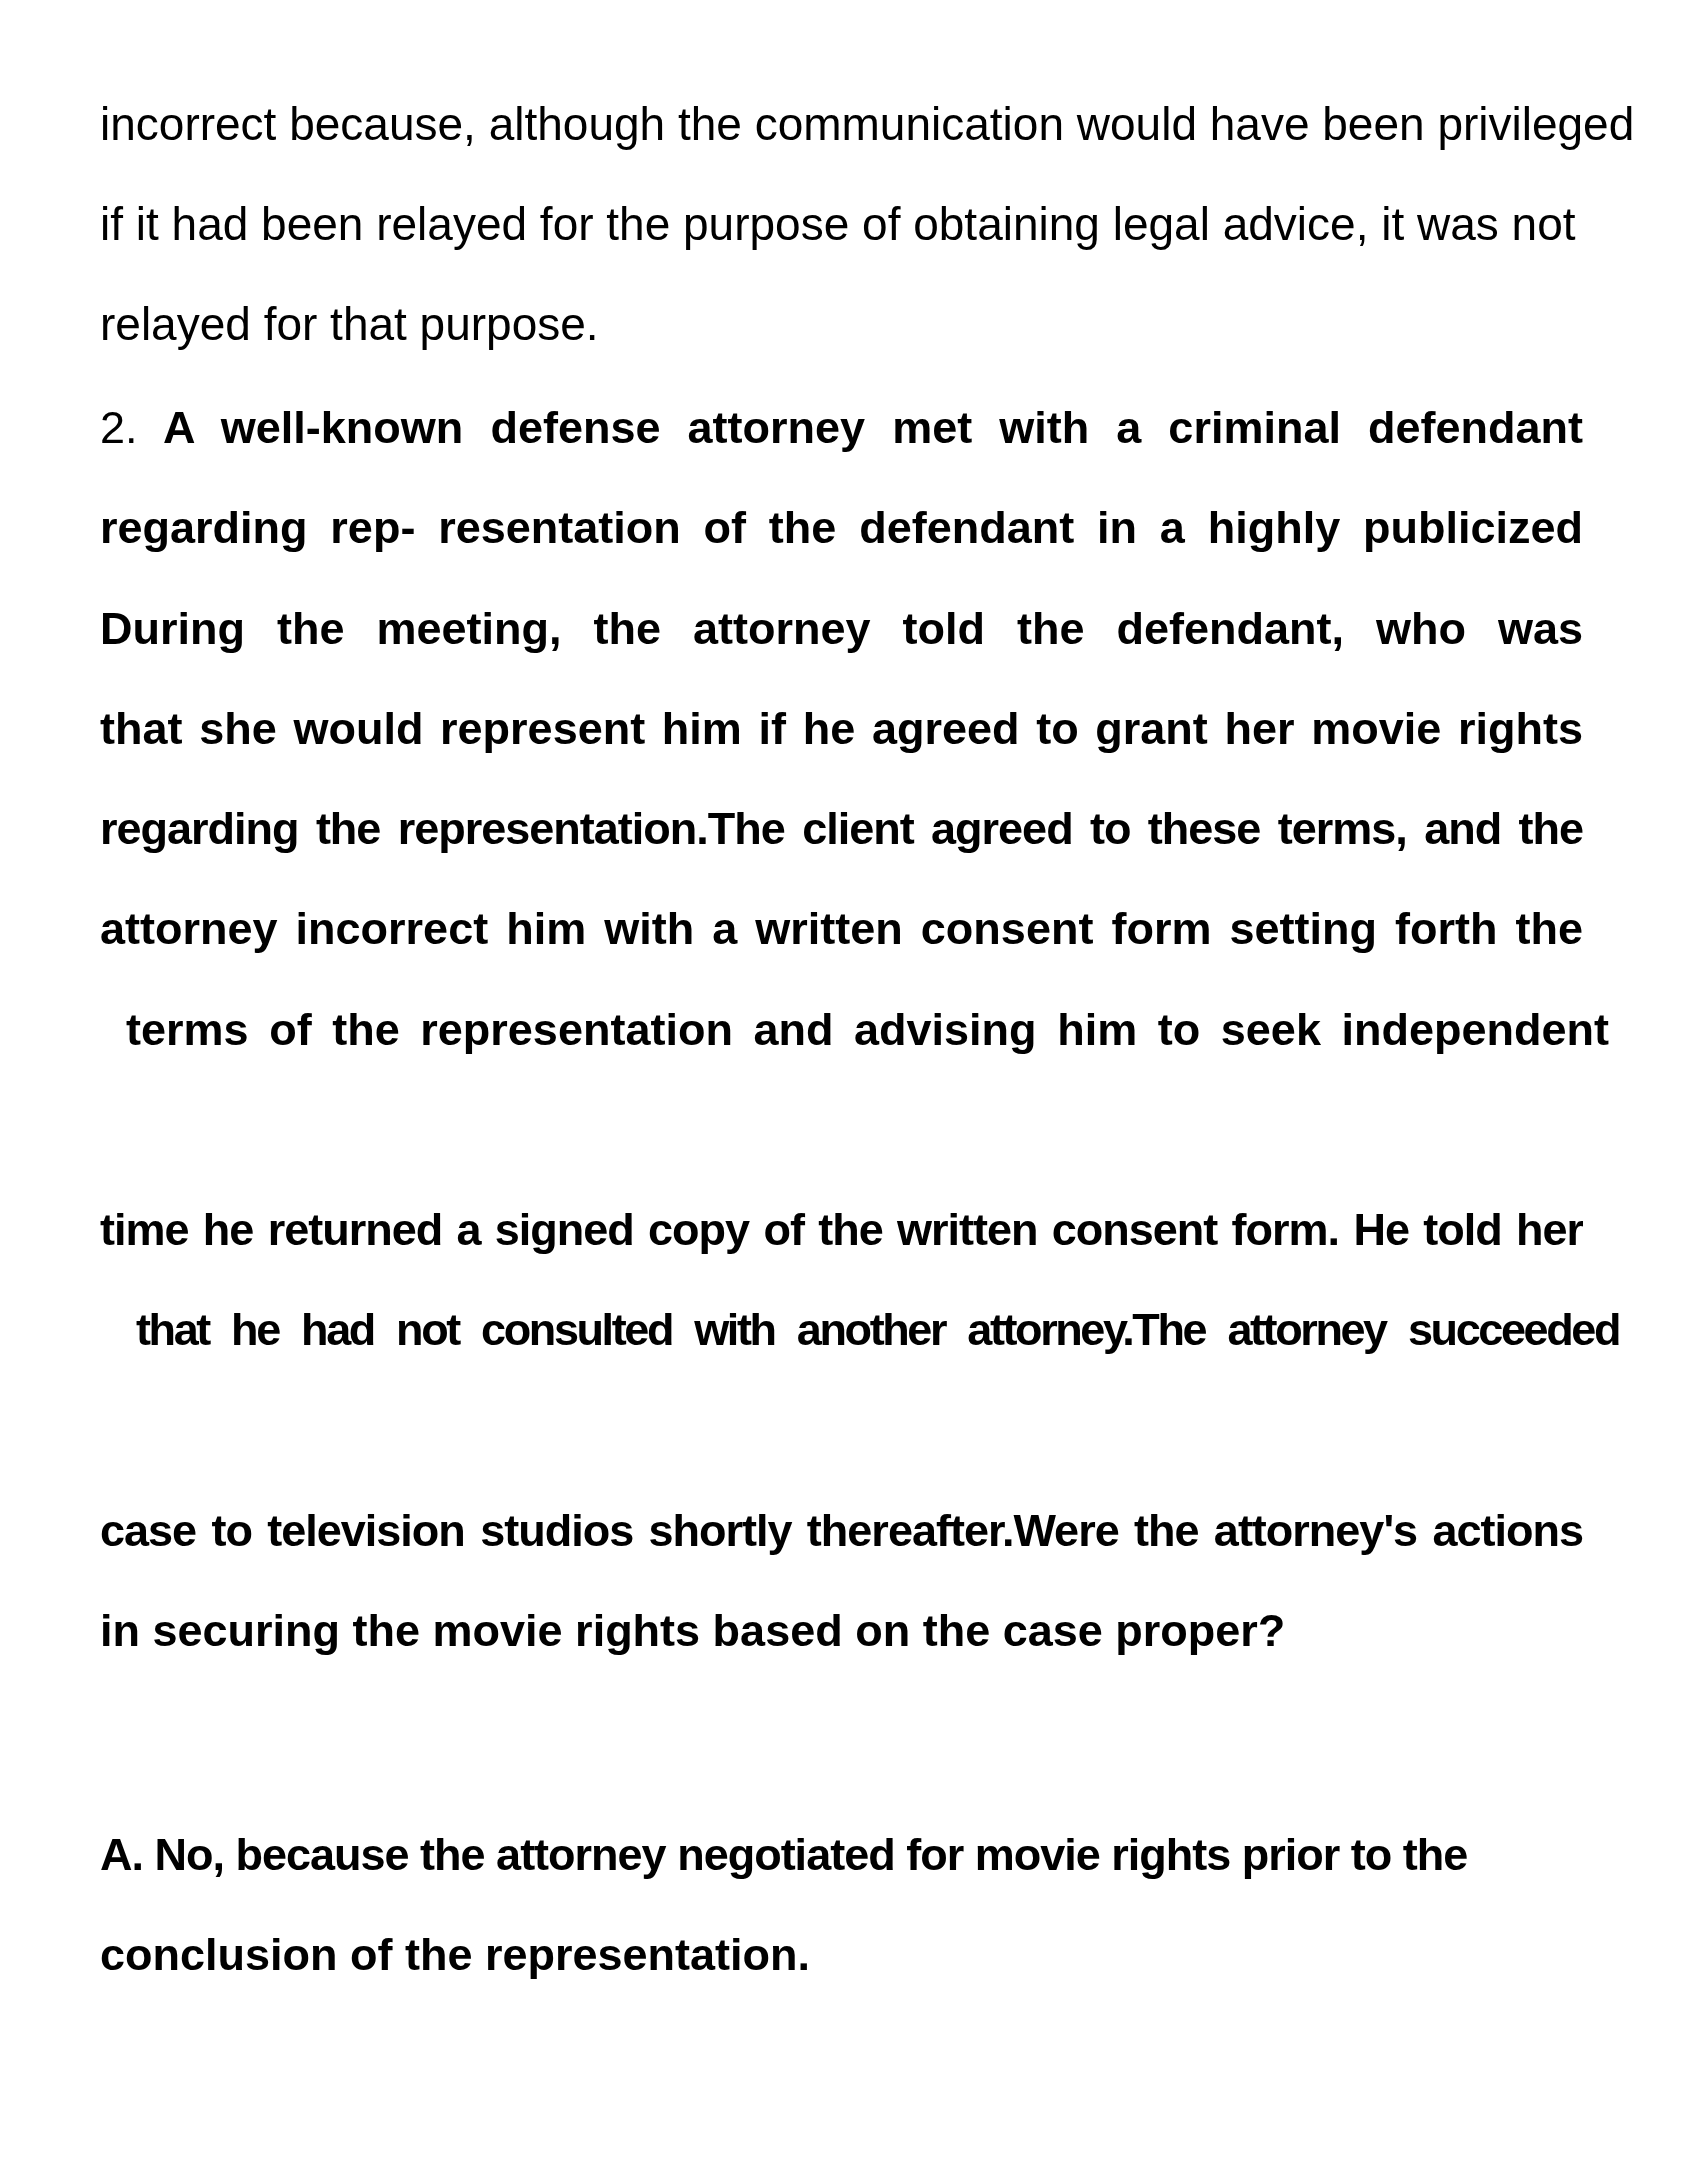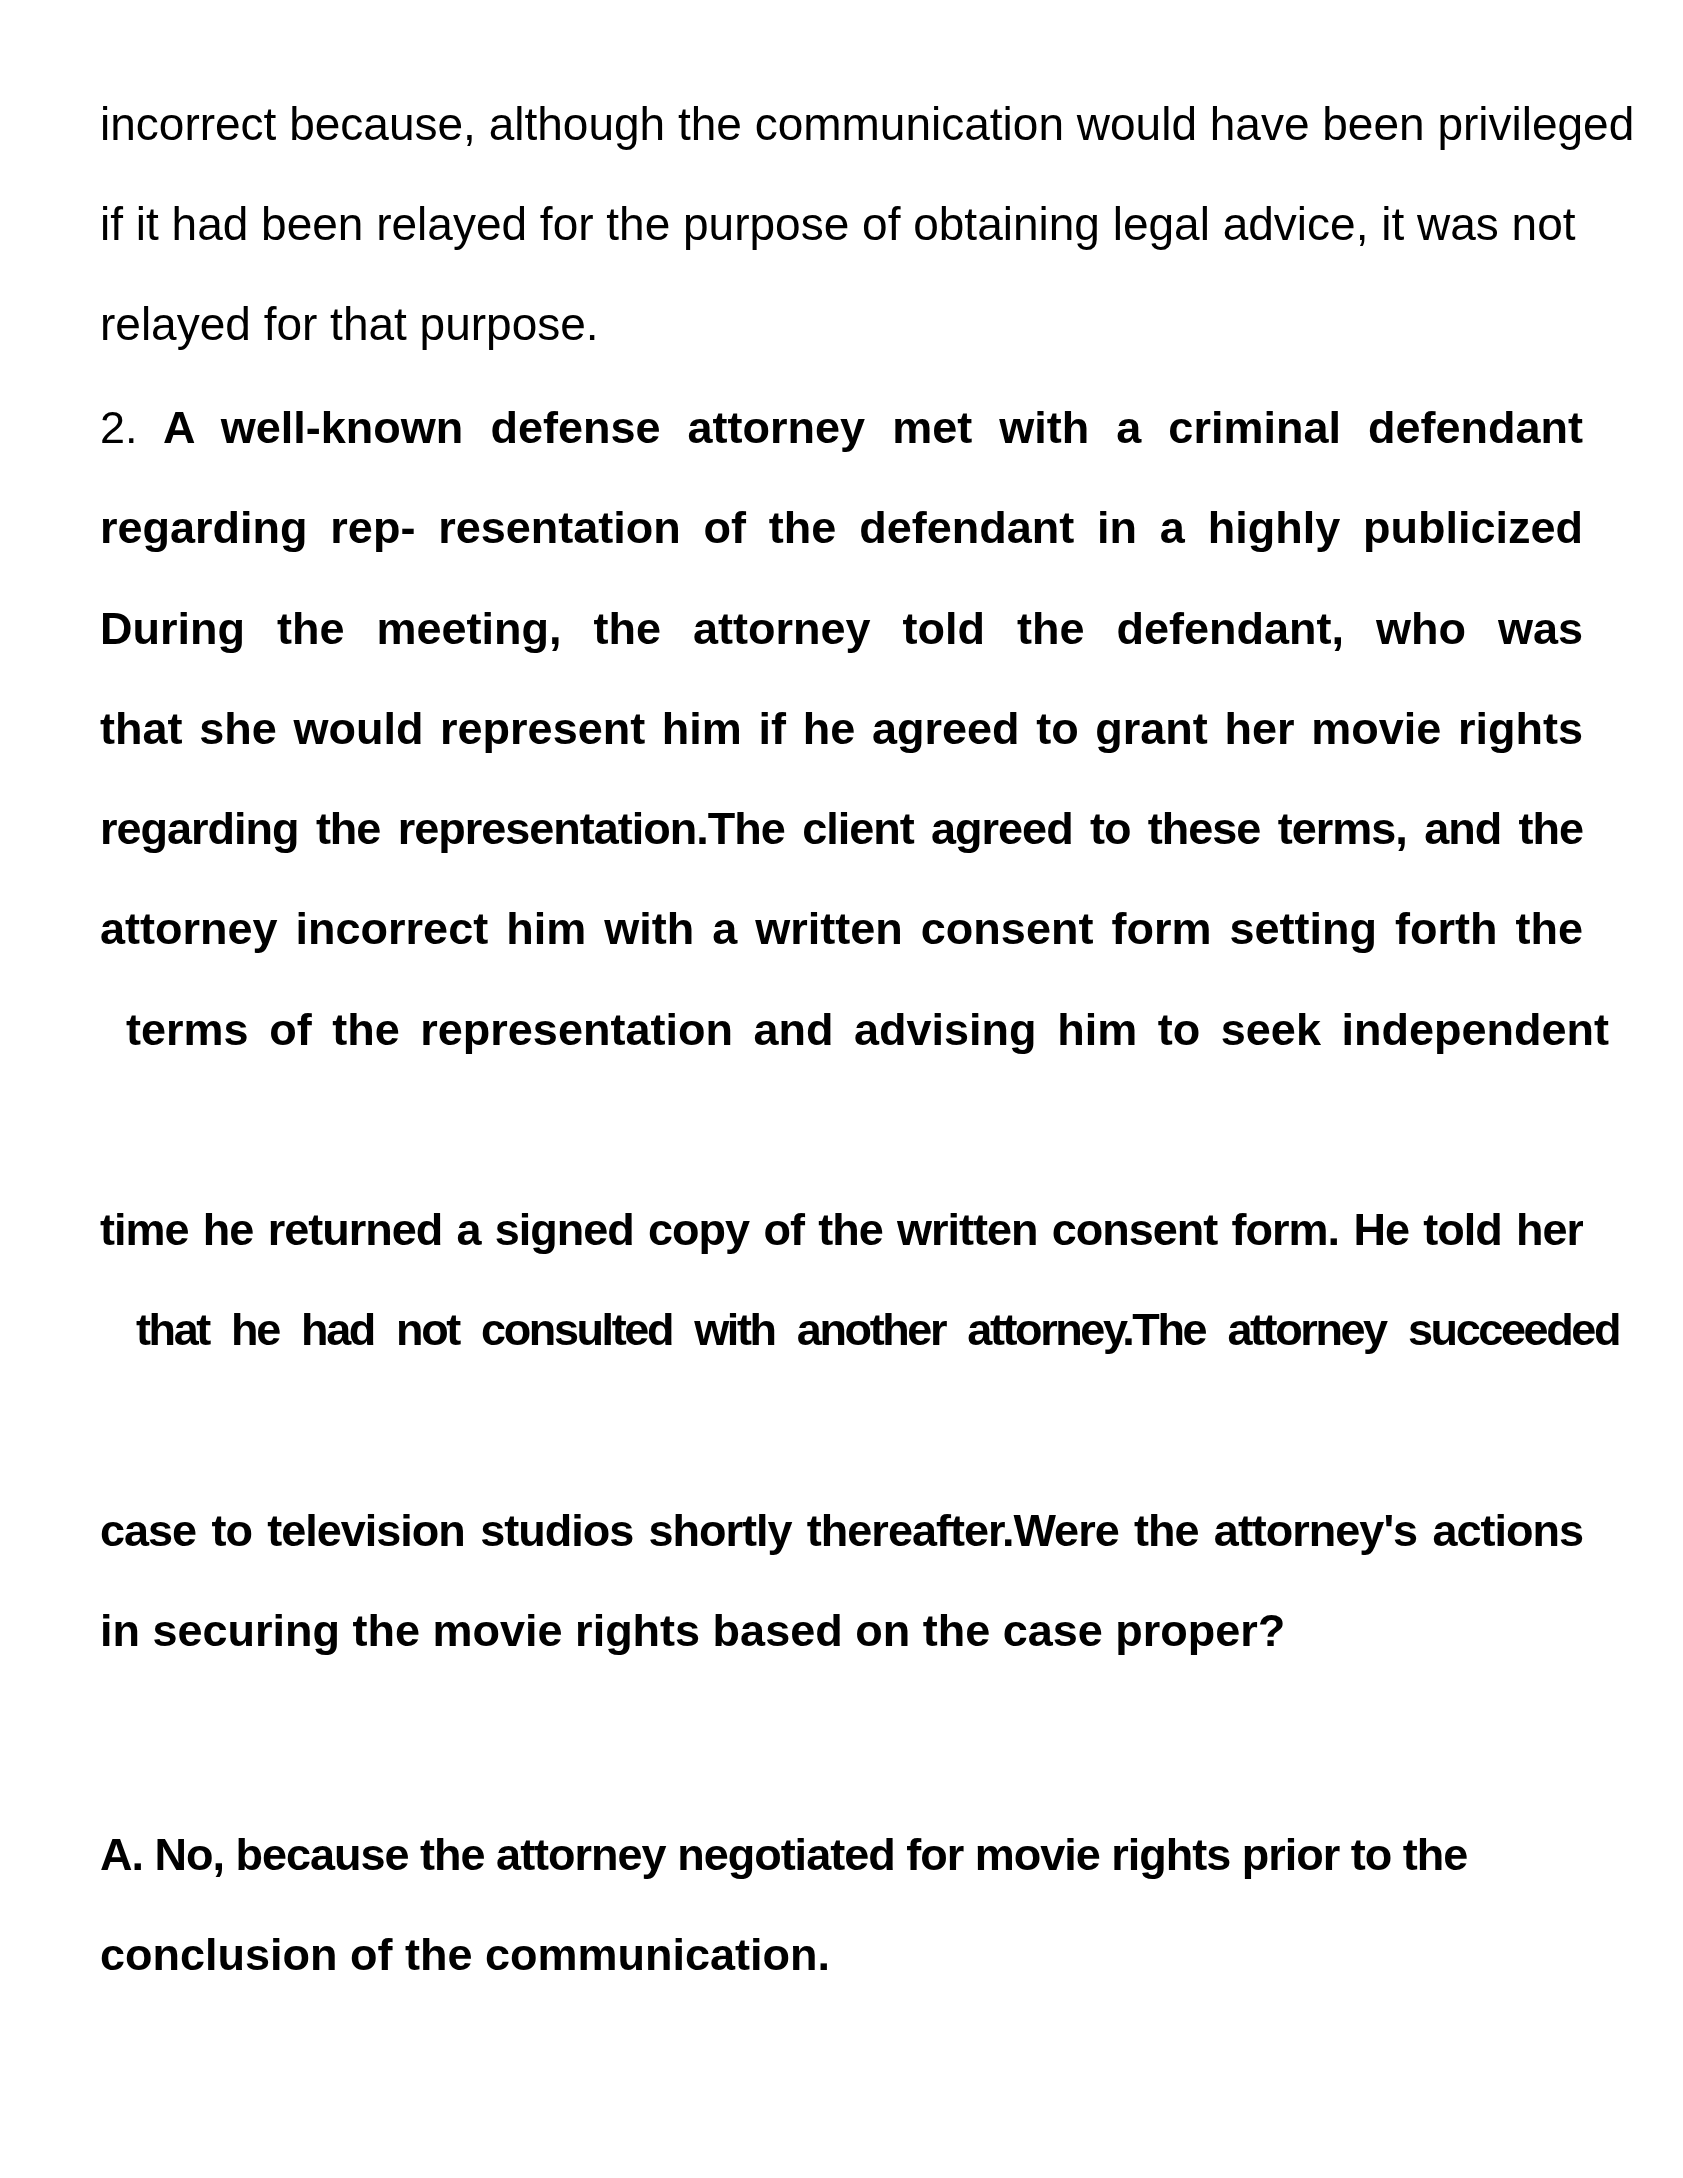--- a/index.html
+++ b/index.html
@@ -60,16 +60,16 @@
   <div class="line bold justify" style="top:699px;">that she would represent him if he agreed to grant her movie rights</div>
   <div class="line bold justify tight" style="top:799px;">regarding the representation.The client agreed to these terms, and the</div>
   <div class="line bold justify" style="top:899px;">attorney incorrect him with a written consent form setting forth the</div>
   <div class="line bold justify" style="top:1000px;margin-left:26px;">terms of the representation and advising him to seek independent</div>
   <div class="line bold justify tight" style="top:1200px;">time he returned a signed copy of the written consent form. He told her</div>
   <div class="line bold justify tighter" style="top:1300px;margin-left:36px;">that he had not consulted with another attorney.The attorney succeeded</div>
   <div class="line bold justify tight" style="top:1501px;">case to television studios shortly thereafter.Were the attorney's actions</div>
   <div class="line bold ragged" style="top:1601px;">in securing the movie rights based on the case proper?</div>
 
   <div class="line bold ragged tight" style="top:1825px;">A. No, because the attorney negotiated for movie rights prior to the</div>
-  <div class="line bold ragged" style="top:1925px;">conclusion of the communication.</div>
+  <div class="line bold ragged" style="top:1925px;">conclusion of the representation.</div>
 
 </div>
 
 
 </body></html>

